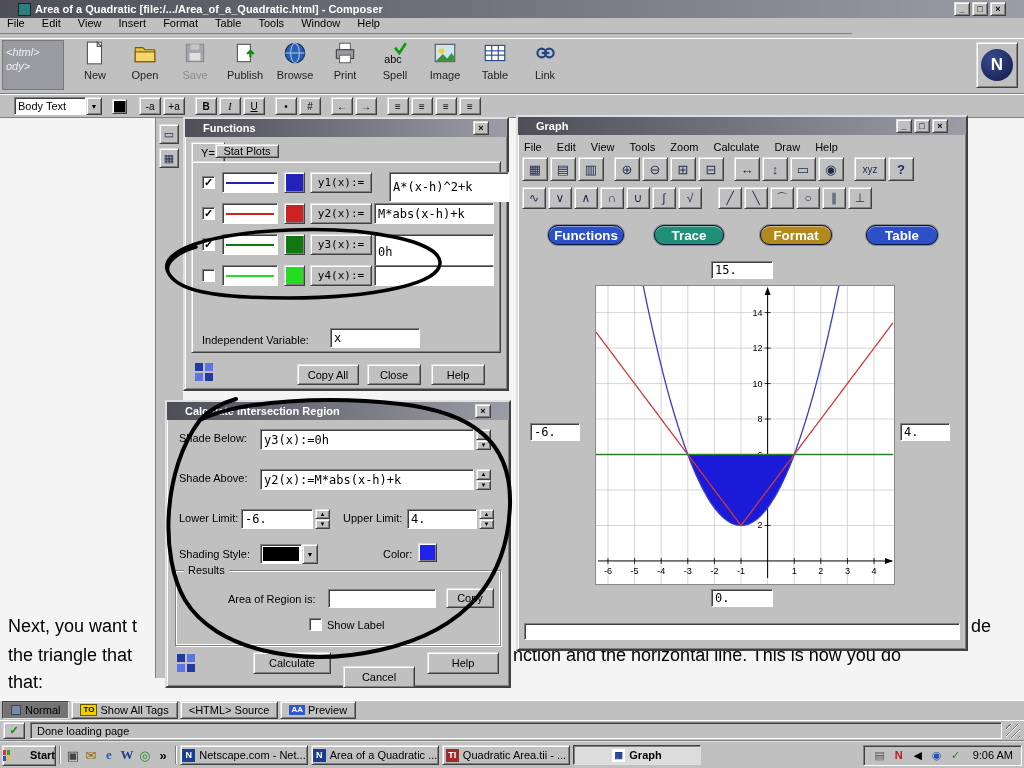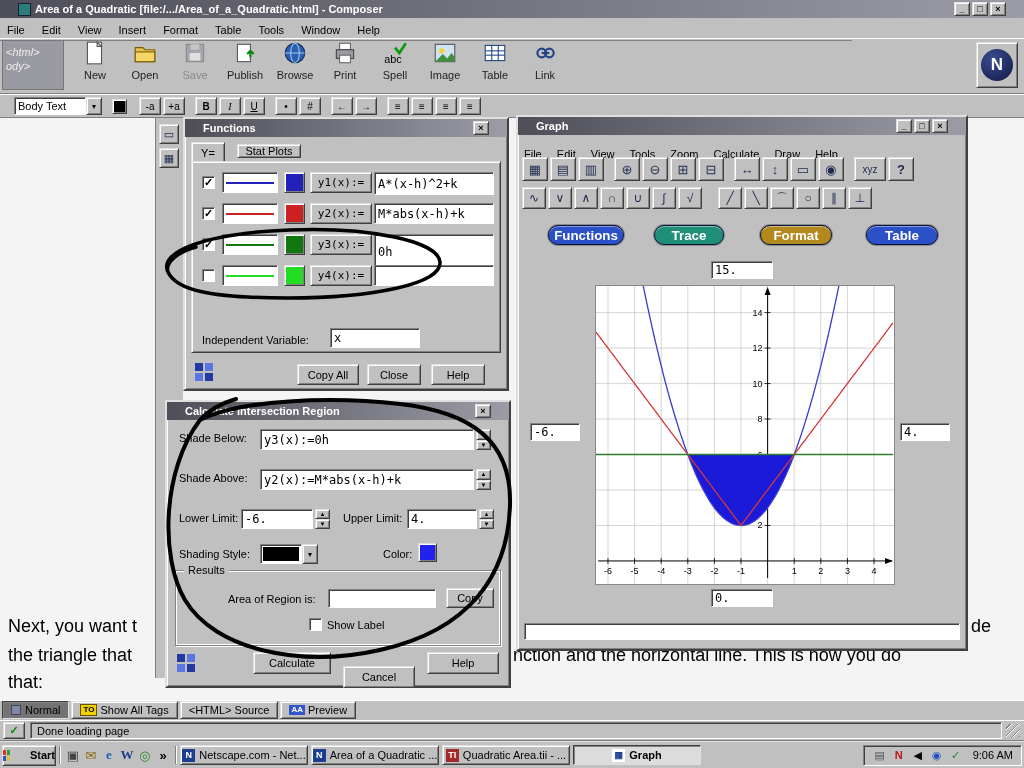--- a/index.html
+++ b/index.html
@@ -46,21 +46,21 @@
 <body>
 
 <div class="abs tbar" style="left:0;top:0;width:1024px">
   <span style="width:13px;height:13px;background:#2e7d7d;border:1px solid #123;margin-right:4px;display:inline-block"></span>
   <span class="ttl">Area of a Quadratic [file:/.../Area_of_a_Quadratic.html] - Composer</span>
   <button class="btn cap">_</button>
   <button class="btn cap">□</button>
   <button class="btn cap">×</button>
 </div>
 
-<div class="abs menu" style="left:0;top:21px;width:852px;height:20px;box-shadow:inset 0 -1px 0 #808080">
+<div class="abs menu" style="left:0;top:14px;width:852px;height:20px;box-shadow:inset 0 -1px 0 #808080">
   <span>File</span>
   <span>Edit</span>
   <span>View</span>
   <span>Insert</span>
   <span>Format</span>
   <span>Table</span>
   <span>Tools</span>
   <span>Window</span>
   <span>Help</span>
 </div>
@@ -186,31 +186,31 @@
 <div class="abs doc-text" style="left:8px;top:645px;z-index:3">the triangle that</div>
 <div class="abs doc-text" style="left:513px;top:645px;z-index:3">nction and the horizontal line. This is how you do</div>
 <div class="abs doc-text" style="left:8px;top:672px;z-index:3">that:</div>
 
 <div class="abs win" style="left:183px;top:117px;width:326px;height:274px;z-index:10">
   <div class="abs tbar" style="left:0;top:0;right:0">
     <span class="ttl">Functions</span>
     <button class="btn cap">×</button>
   </div>
   <div class="abs raised" style="left:6px;top:23px;width:34px;height:20px;display:flex;align-items:center;justify-content:center;border-bottom:none">Y=</div>
-  <div class="abs raised" style="left:52px;top:25px;width:64px;height:14px;display:flex;align-items:center;justify-content:center">Stat Plots</div>
+  <div class="abs raised" style="left:30px;top:25px;width:64px;height:14px;display:flex;align-items:center;justify-content:center">Stat Plots</div>
   <div class="abs raised" style="left:6px;top:42px;width:310px;height:192px">
 
     <div class="abs" style="left:0;top:6px;width:310px;height:30px">
       <span class="abs cb" style="left:10px;top:8px">✓</span>
       <span class="abs field" style="left:30px;top:4px;width:56px;height:21px">
           <i style="display: block; width: 100%; height: 2px; background-color: rgb(34, 34, 187);"></i>
         </span>
       <span class="abs raised" style="left: 92px; top: 4px; width: 21px; height: 21px; background-color: rgb(34, 34, 187);"></span>
       <span class="abs btn" style="left:118px;top:4px;width:62px;height:21px;font-family:'DejaVu Sans Mono',monospace;font-size:11px">y1(x):=</span>
-      <span class="abs field" style="left:182px;top:4px;width:120px;height:23px">A*(x-h)^2+k</span>
+      <span class="abs field" style="left:197px;top:4px;width:120px;height:30px">A*(x-h)^2+k</span>
     </div>
 
     <div class="abs" style="left:0;top:37px;width:310px;height:30px">
       <span class="abs cb" style="left:10px;top:8px">✓</span>
       <span class="abs field" style="left:30px;top:4px;width:56px;height:21px">
           <i style="display: block; width: 100%; height: 2px; background-color: rgb(204, 34, 34);"></i>
         </span>
       <span class="abs raised" style="left: 92px; top: 4px; width: 21px; height: 21px; background-color: rgb(204, 34, 34);"></span>
       <span class="abs btn" style="left:118px;top:4px;width:62px;height:21px;font-family:'DejaVu Sans Mono',monospace;font-size:11px">y2(x):=</span>
       <span class="abs field" style="left:182px;top:4px;width:120px;height:21px">M*abs(x-h)+k</span>
@@ -254,21 +254,21 @@
     <span class="ttl">Graph</span>
     <button class="btn cap">_</button>
     <button class="btn cap">□</button>
     <button class="btn cap">×</button>
   </div>
   <div class="abs menu" style="left:0;top:18px;right:0;height:18px">
     <span style="padding:2px 6px">File</span>
     <span style="padding:2px 6px">Edit</span>
     <span style="padding:2px 6px">View</span>
     <span style="padding:2px 6px">Tools</span>
-    <span style="padding:13px 6px">Zoom</span>
+    <span style="padding:6px 6px">Zoom</span>
     <span style="padding:2px 6px">Calculate</span>
     <span style="padding:2px 6px">Draw</span>
     <span style="padding:2px 6px">Help</span>
   </div>
   <div class="abs" style="left:4px;top:38px;right:4px;height:28px;display:flex;gap:2px;align-items:center">
     <button class="btn gbtn">▦</button>
     <button class="btn gbtn">▤</button>
     <button class="btn gbtn">▥</button>
     <button class="btn gbtn" style="margin-left:8px">⊕</button>
     <button class="btn gbtn">⊖</button>

